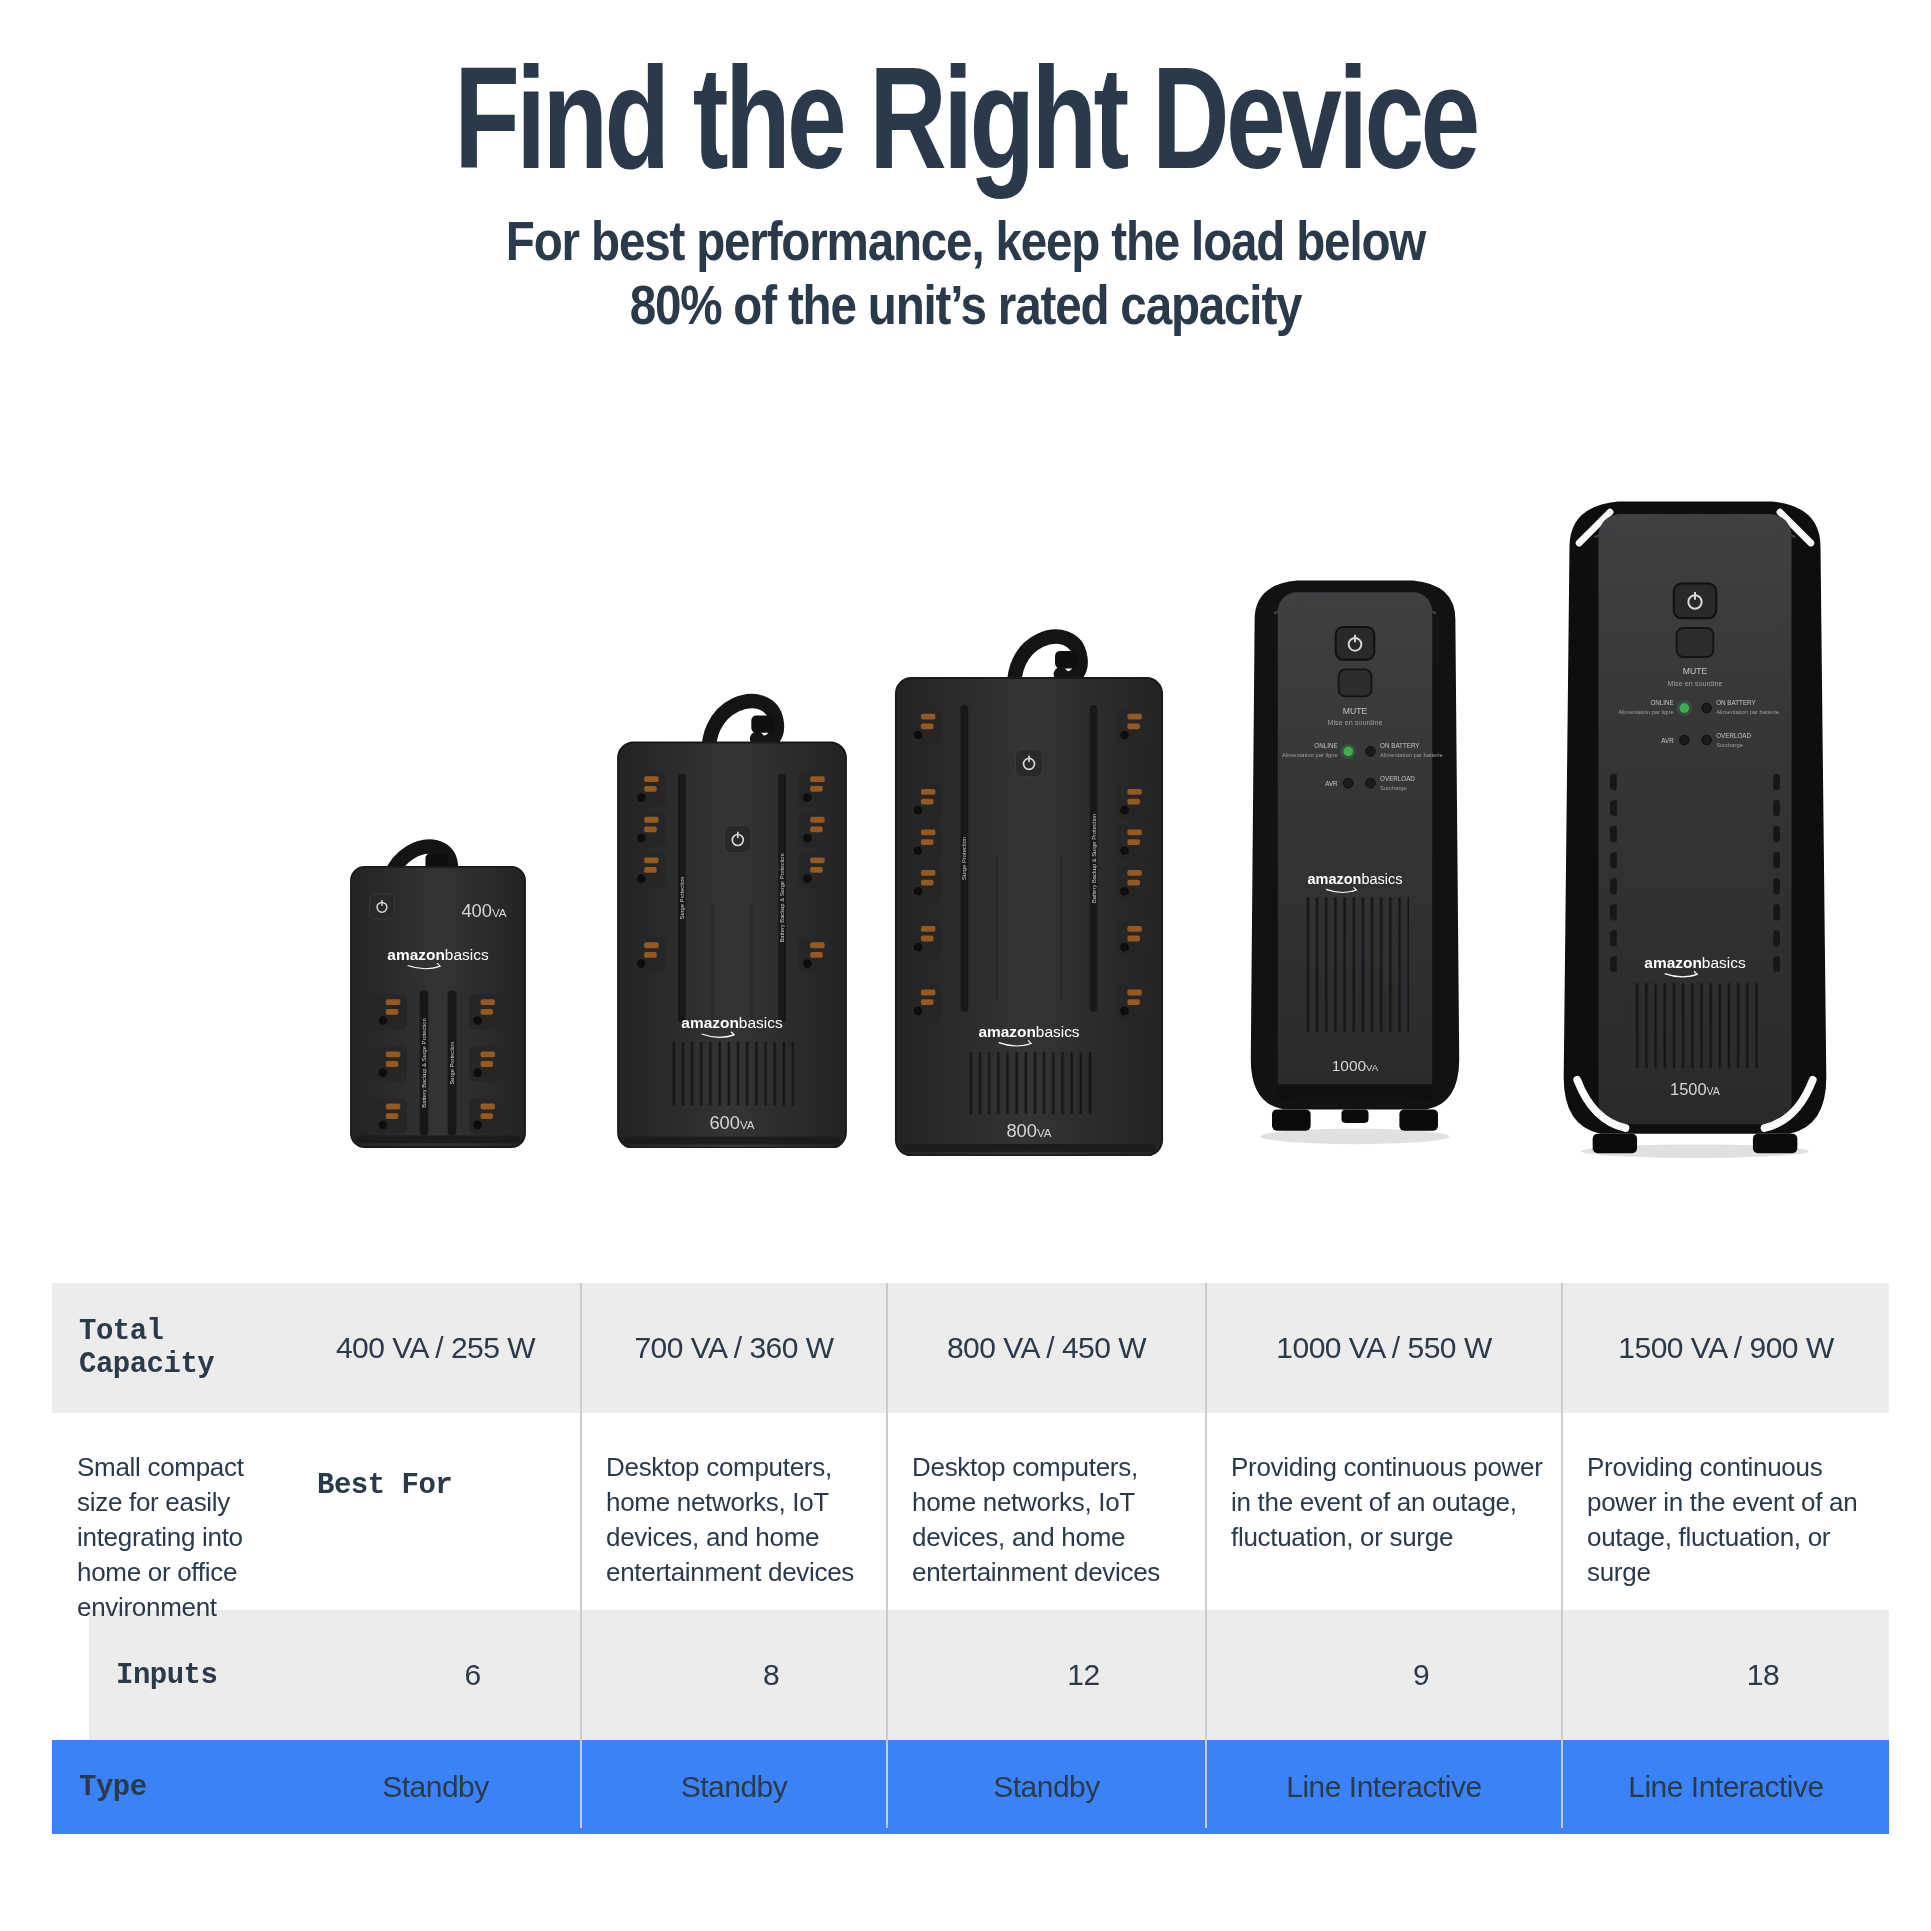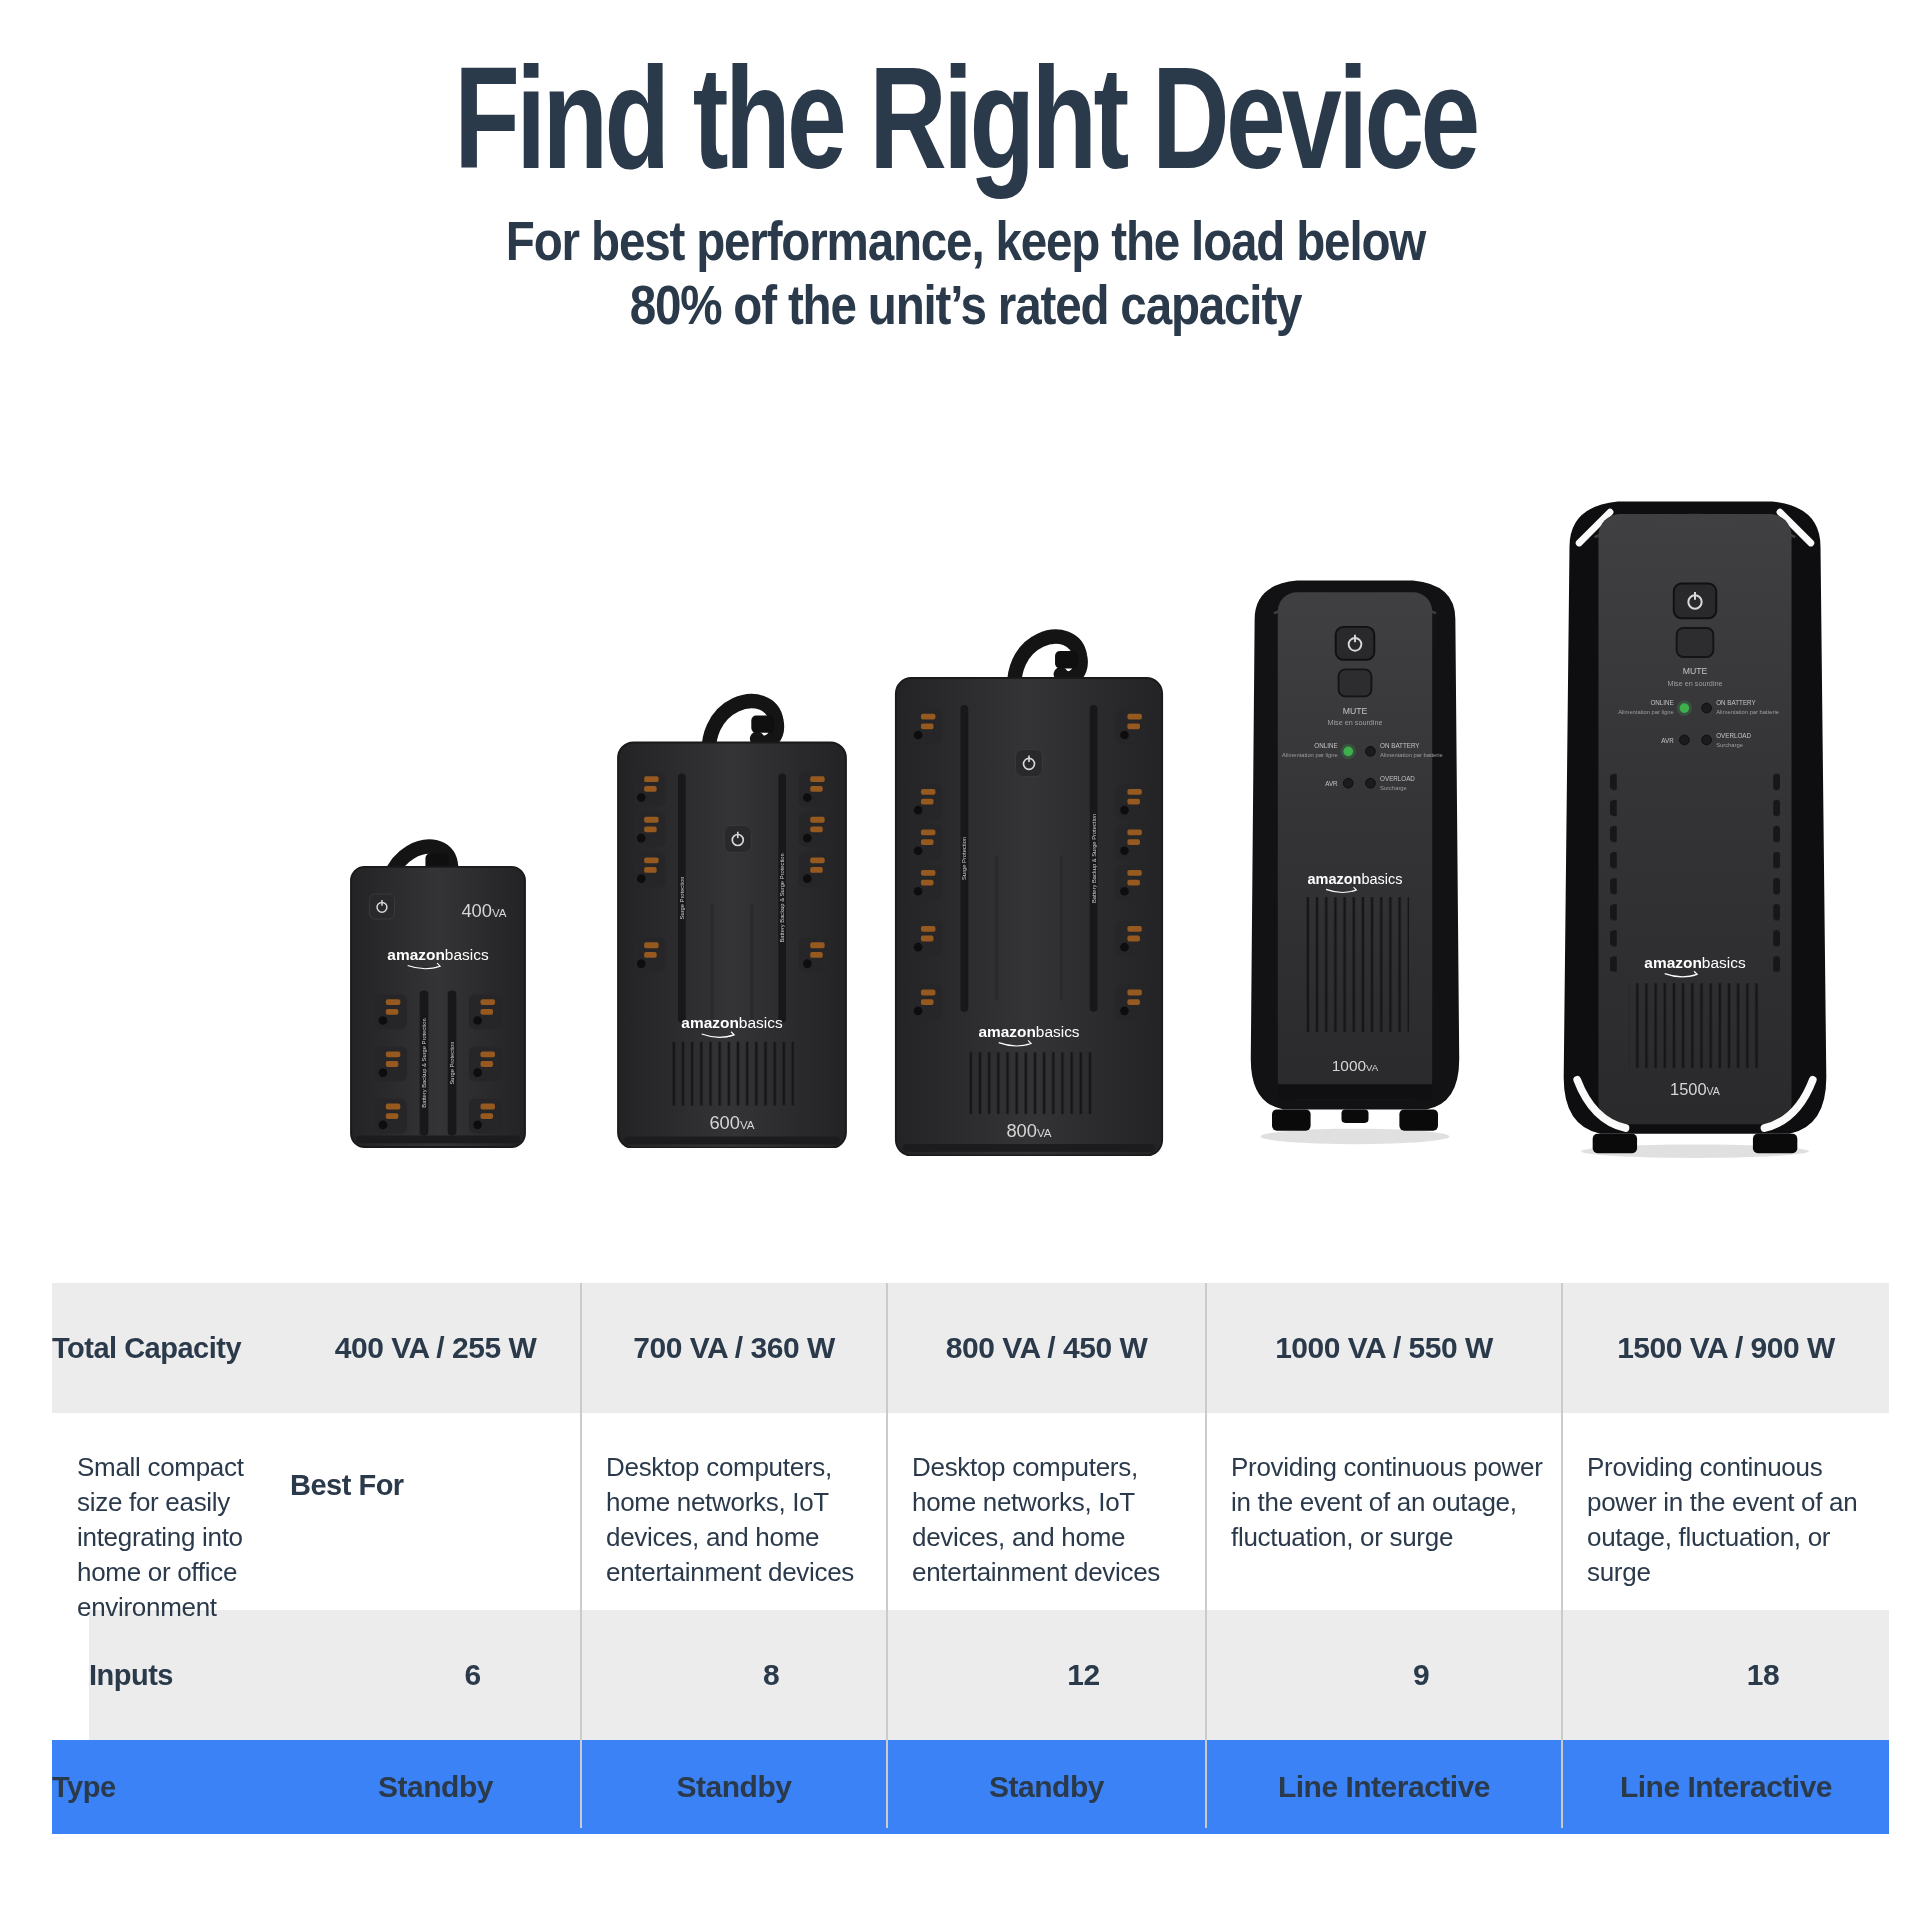--- a/index.html
+++ b/index.html
@@ -23,23 +23,23 @@
   .device{position:absolute;}
   .dtxt{fill:#d6d6d6;}
   
   .table{position:absolute;left:52px;top:1283px;width:1837px;height:551px;}
   .trow{display:grid;grid-template-columns:238px 291px 306px 319px 356px 328px;}
   .r1{height:130px;background:#ececec;align-items:center;}
   .r2{height:197px;background:#ffffff;align-items:start;}
   .r3{height:130px;background:#ececec;align-items:center;margin-left:37px;}
   .r4{height:94px;background:#3b82f6;align-items:center;}
   .cell{color:#2b3a4b;}
-  .label{font-weight:700;font-size:29px;padding-left:0;letter-spacing:-0.5px;}
+  .label{font-weight:700;font-size:29px;padding-left:27px;letter-spacing:-0.5px;font-family:Liberation Mono, monospace;}
   .r2 .label{padding-top:56px;}
-  .val{font-weight:700;font-size:30px;text-align:center;letter-spacing:-0.5px;}
+  .val{font-weight:400;font-size:30px;text-align:center;letter-spacing:-0.5px;}
   .desc{font-weight:400;font-size:26px;line-height:35px;letter-spacing:-0.3px;
         padding:37px 17.4px 0 25px;text-align:left;}
   .vline{position:absolute;top:0;width:1.9px;height:545px;background:#cbcbcb;}
 </style>
 </head>
 <body>
 
 <div class="canvas">
 
   <svg width="0" height="0" style="position:absolute" aria-hidden="true">

